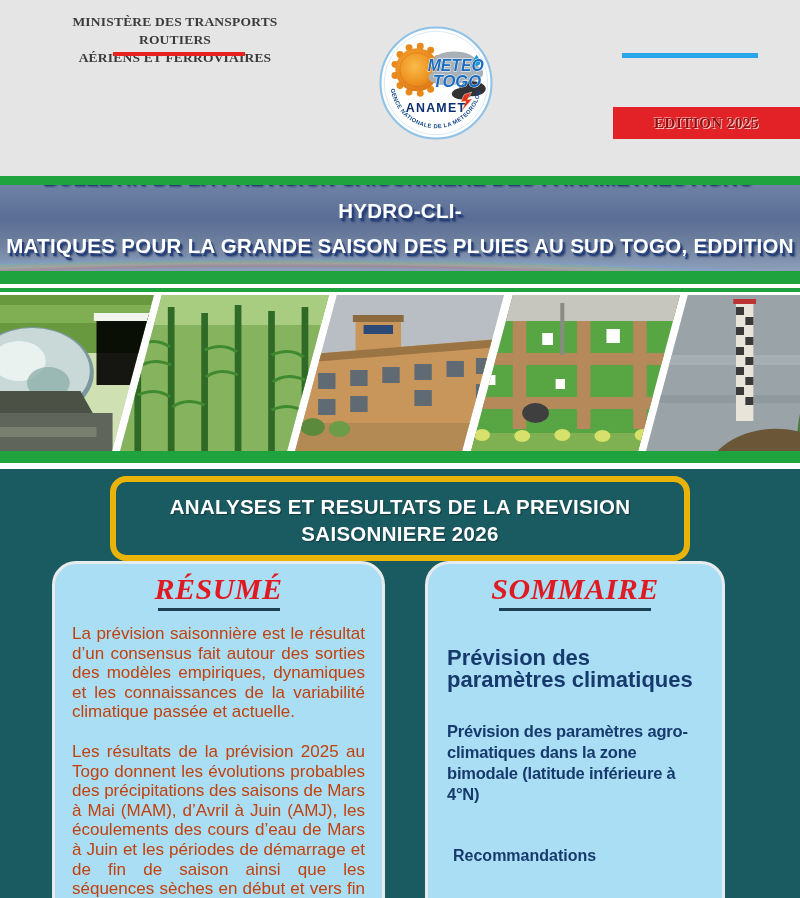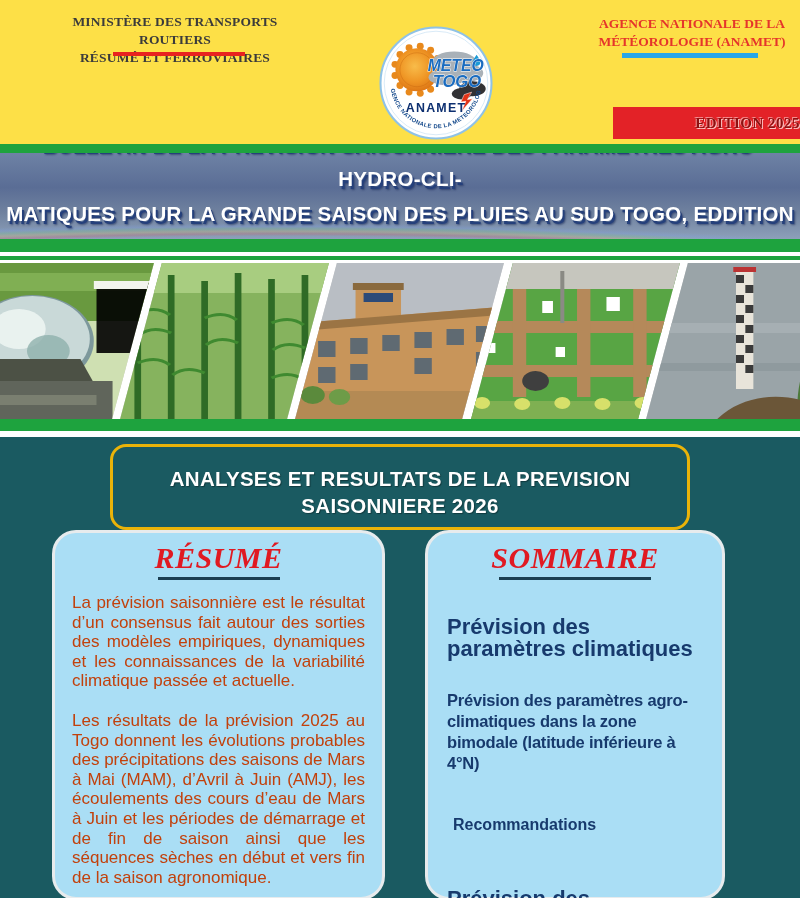--- a/index.html
+++ b/index.html
@@ -1,30 +1,30 @@
 <!DOCTYPE html>
 <html lang="fr"><head>
 <meta charset="utf-8">
 <style>
   html,body{margin:0;padding:0;background:#fff;}
   .page{width:800px;height:898px;overflow:hidden;position:relative;
         font-family:"Liberation Sans",sans-serif;background:#fff;}
 
   
-  .header{position:relative;height:144px;background:#fde047;}
+  .header{position:relative;height:176px;background:#e5e5e5;}
   .ministry{position:absolute;left:38px;top:13px;width:274px;text-align:center;
             font-family:"Liberation Serif",serif;font-weight:bold;font-size:13.5px;
             line-height:18px;color:#3b3b3b;letter-spacing:.2px;}
   .ministry-underline{position:absolute;left:113px;top:52px;width:132px;height:4px;background:#e8231f;}
   .agency{position:absolute;left:596px;top:15px;width:192px;text-align:center;
           font-family:"Liberation Serif",serif;font-weight:bold;font-size:13.5px;
           line-height:18px;color:#e5352b;}
   .agency-underline{position:absolute;left:622px;top:53px;width:136px;height:5px;background:#29a6e9;}
   .edition-badge{position:absolute;left:613px;top:107px;width:187px;height:32px;background:#e32227;
-                 display:flex;align-items:center;justify-content:flex-end;}
+                 display:flex;align-items:center;justify-content:center;}
   .edition-badge span{font-family:"Liberation Serif",serif;font-weight:bold;font-size:15px;
                       color:#8f1010;letter-spacing:.5px;
                       text-shadow:1px 1px 0 rgba(255,215,215,.9),-1px -1px 0 rgba(255,215,215,.6);}
   .logo{position:absolute;left:378px;top:24px;width:116px;height:118px;}
 
   
   .green-a{height:9px;background:#1ea33e;}
   .green-b{height:13px;background:#1ea33e;}
   .white-gap{height:4px;background:#fff;}
   .green-c{height:4px;background:#1ea33e;}
@@ -45,22 +45,22 @@
 
   
   .photo-strip{height:156px;background:#fff;position:relative;overflow:hidden;}
   .photo-row{position:absolute;top:0;bottom:0;left:-34px;right:-34px;display:flex;gap:8px;}
   .photo{flex:1;transform:skewX(-15deg);overflow:hidden;position:relative;background:#ccc;}
   .photo svg{position:absolute;left:-18%;top:0;width:136%;height:100%;transform:skewX(15deg);}
 
   
   .teal{height:467px;background:#1a5a61;position:relative;}
   .teal-rule{height:3px;background:#fff;margin-top:3px;}
-  .section-title-box{width:580px;margin:7px auto 0;border:3px solid #eab308;border-radius:16px;
-       padding:18px 6px 8px;box-sizing:border-box;}
+  .section-title-box{width:580px;margin:7px auto 0;border:6px solid #eab308;border-radius:16px;
+       padding:11px 6px 8px;box-sizing:border-box;}
   .section-title-line{text-align:center;color:#fff;font-weight:bold;font-size:20.5px;
        line-height:27px;letter-spacing:.3px;text-shadow:1px 1px 1px rgba(0,0,0,.35);}
 
   .panels{display:flex;margin-top:0;}
   .panel{height:370px;box-sizing:border-box;background:#aadef5;border:3px solid #e7ebed;
          border-radius:24px;padding:8px 17px 10px;}
   .panel.resume{width:333px;margin-left:52px;}
   .panel.sommaire{width:300px;margin-left:40px;}
   .panel-title{text-align:center;font-family:"Liberation Serif",serif;font-style:italic;
          font-weight:bold;font-size:30px;color:#e01a22;line-height:34px;letter-spacing:.5px;}
@@ -79,21 +79,21 @@
   .sommaire-item.i4{margin-top:40px;font-size:16px;padding-left:8px;}
 </style>
 </head>
 <body>
 
 <div class="page">
 
   <div class="header">
     <div class="ministry">
       <div>MINISTÈRE DES TRANSPORTS ROUTIERS</div>
-      <div>RÉSUMÉ ET FERROVIAIRES</div>
+      <div>AÉRIENS ET FERROVIAIRES</div>
     </div>
     <div class="ministry-underline"></div>
 
     <div class="logo">
       <svg viewBox="0 0 140 140" width="116" height="118">
         <defs>
           <radialGradient id="sunGrad" cx="45%" cy="42%" r="65%">
             <stop offset="0%" stop-color="#f8bc4a"></stop>
             <stop offset="55%" stop-color="#ef9524"></stop>
             <stop offset="100%" stop-color="#d96f12"></stop>
@@ -137,24 +137,20 @@
 
         <text x="60" y="56" font-size="19" font-weight="bold" font-style="italic" font-family="Liberation Sans, sans-serif" fill="#1a6cc0" stroke="#ffffff" stroke-width="1" paint-order="stroke">METEO</text>
         <text x="66" y="75" font-size="20" font-weight="bold" font-style="italic" font-family="Liberation Sans, sans-serif" fill="#1a6cc0" stroke="#ffffff" stroke-width="1" paint-order="stroke">TOGO</text>
         <text x="70" y="105" font-size="15" font-weight="bold" text-anchor="middle" font-family="Liberation Sans, sans-serif" fill="#0d2f70" letter-spacing="1.5">ANAMET</text>
         <text font-size="7" font-weight="bold" fill="#154a8c" letter-spacing=".4" font-family="Liberation Sans, sans-serif">
           <textPath href="#ringPath" startOffset="50%" text-anchor="middle">AGENCE NATIONALE DE LA METEOROLOGIE</textPath>
         </text>
       </svg>
     </div>
 
-    <div class="agency">
-      <div>AGENCE NATIONALE DE LA</div>
-      <div>MÉTÉOROLOGIE (ANAMET)</div>
-    </div>
     <div class="agency-underline"></div>
 
     <div class="edition-badge">
       <span>EDITION 2025</span>
     </div>
   </div>
 
   <div class="green-a"></div>
   <div class="banner">
     <div class="banner-line">BULLETIN DE LA PREVISION SAISONNIERE DES PARAMETRES AGRO-HYDRO-CLI-</div>

